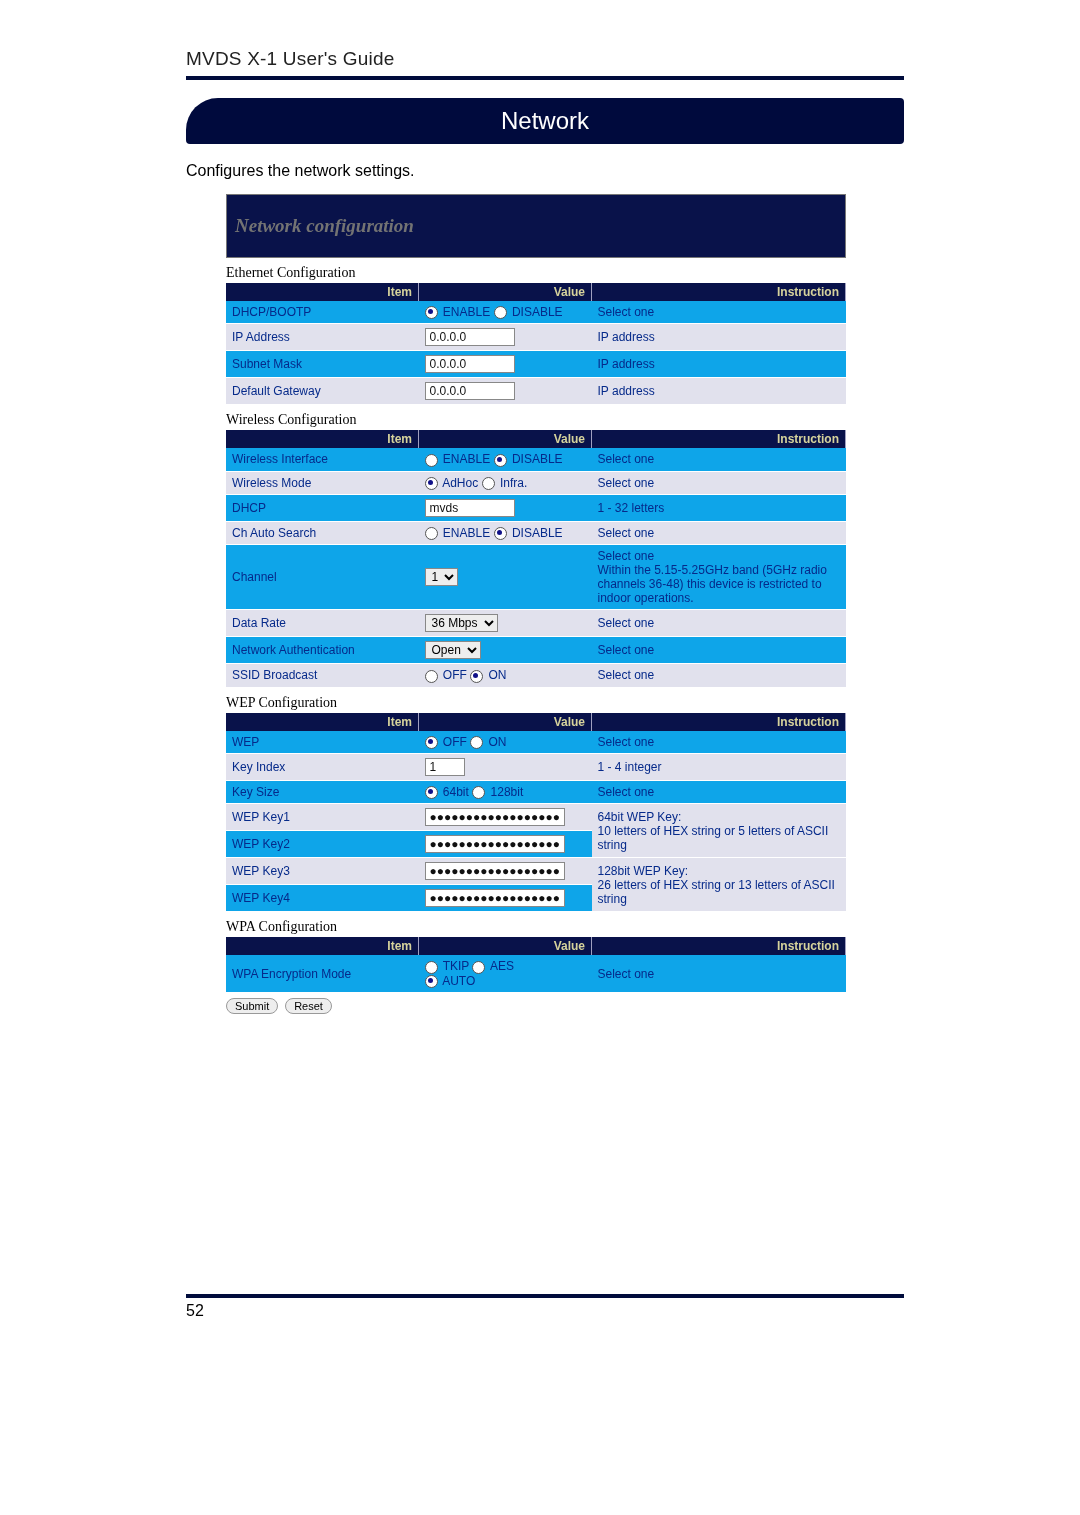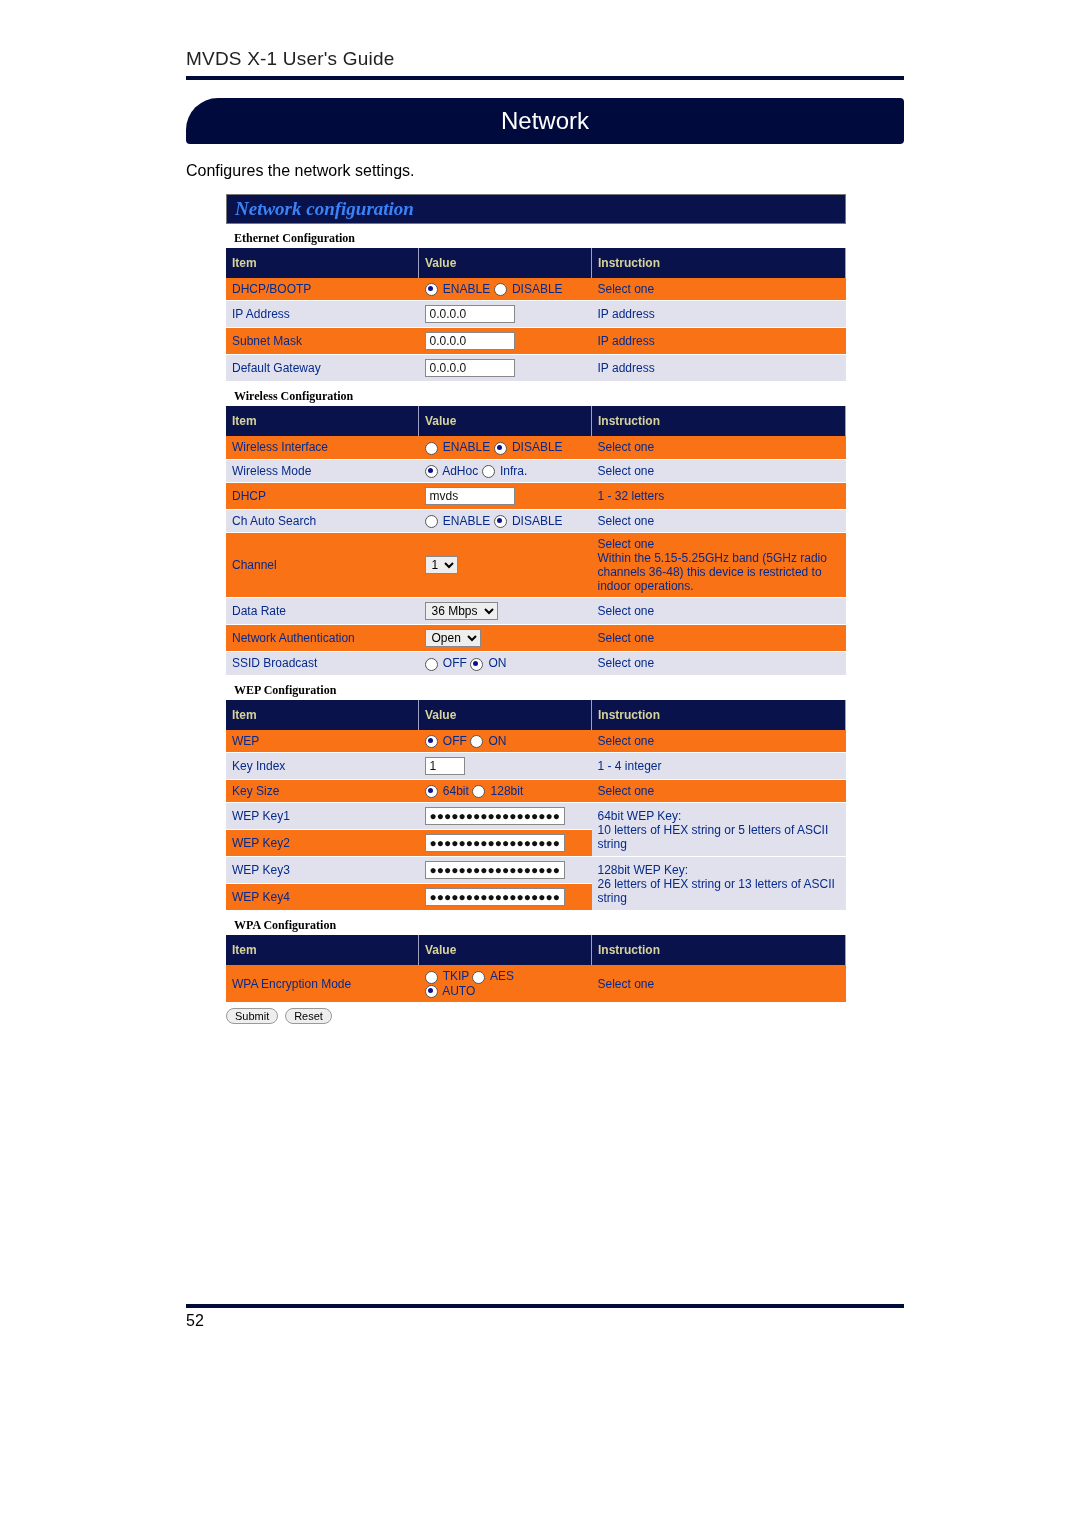--- a/index.html
+++ b/index.html
@@ -39,55 +39,55 @@
   .subtitle {
     font-size: 16px;
     margin: 18px 0 14px 0;
   }
   .panel-wrap {
     margin-left: 40px;
     width: 620px;
   }
   .panel-title {
     background: #09124a;
-    color: #3b82f6;
+    color: #737373;
     font-style: italic;
     font-family: "Times New Roman", serif;
     font-size: 19px;
     font-weight: bold;
-    padding: 3px 8px;
+    padding: 20px 8px;
     border: 1px solid #777;
   }
   .grp-title {
     font-family: "Times New Roman", serif;
-    font-weight: bold;
-    font-size: 12px;
-    margin: 7px 0 2px 8px;
+    font-weight: normal;
+    font-size: 14px;
+    margin: 7px 0 2px 0;
   }
   table.cfg {
     width: 100%;
     border-collapse: collapse;
     font-size: 12px;
   }
   table.cfg th {
     background: #09124a;
     color: #d6d39c;
-    text-align: left;
+    text-align: right;
     font-weight: bold;
-    padding: 8px 6px;
+    padding: 2px 6px;
     border-right: 1px solid #a0a0c0;
     margin-left: 20px;
   }
   table.cfg td {
     color: #062a8a;
     padding: 4px 6px;
     border-bottom: 1px solid #fff;
     vertical-align: middle;
   }
-  table.cfg tr.odd td { background: #f97316; }
+  table.cfg tr.odd td { background: #0ea5e9; }
   table.cfg tr.even td { background: #e1e1ed; }
   .col-item { width: 180px; }
   .col-value { width: 160px; }
   .radio { display:inline-block; width:11px; height:11px; border:1px solid #555; border-radius:50%; vertical-align:middle; margin-right:2px; background:#fff; position:relative; }
   .radio.sel::after{content:"";position:absolute;left:2px;top:2px;width:5px;height:5px;border-radius:50%;background:#118;}
   .tinput { display:inline-block; min-width:80px; padding:1px 4px; border:1px solid #888; background:#fff; font-size:12px; font-family: Arial; color:#111; }
   .pw { letter-spacing: 0px; font-family: Arial; color:#111;}
   select.s { font-size:12px; border:1px solid #888; background:#eee; padding:0 2px;}
   .btns { margin-top:4px; }
   button.small { font-size:11px; padding:1px 8px; border:1px solid #999; background:#eee; border-radius:8px; margin-right:3px;}

